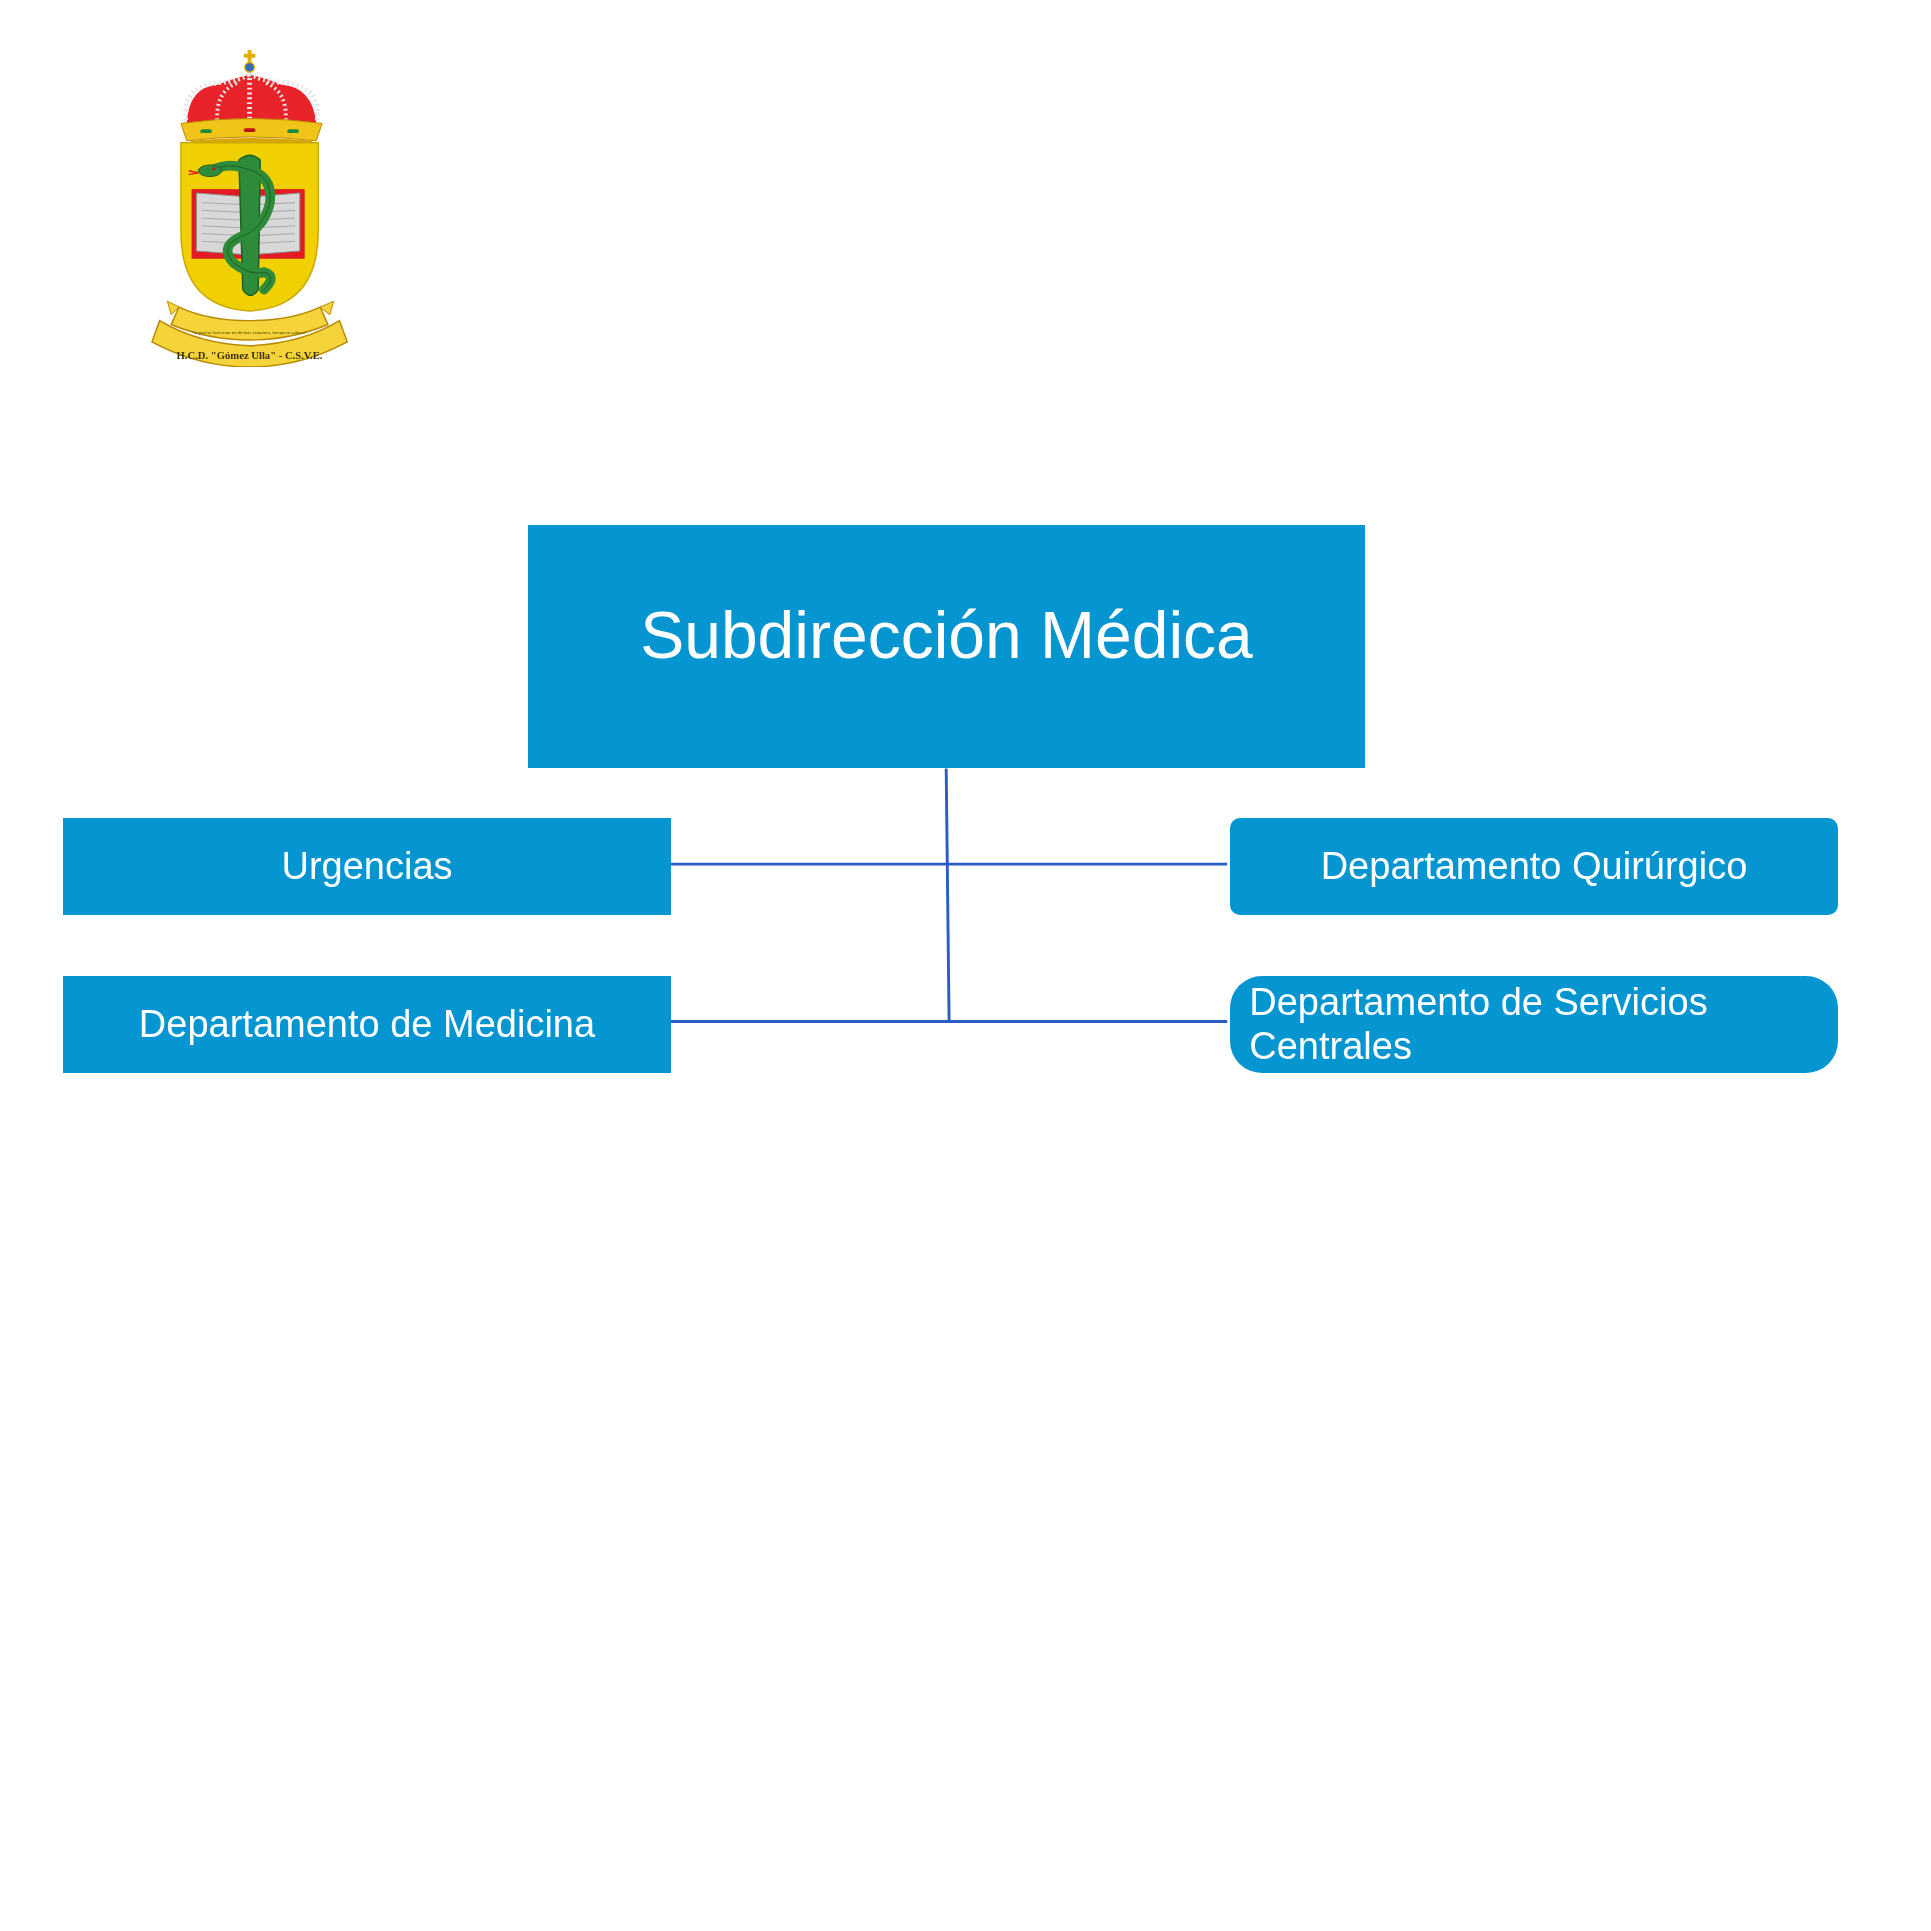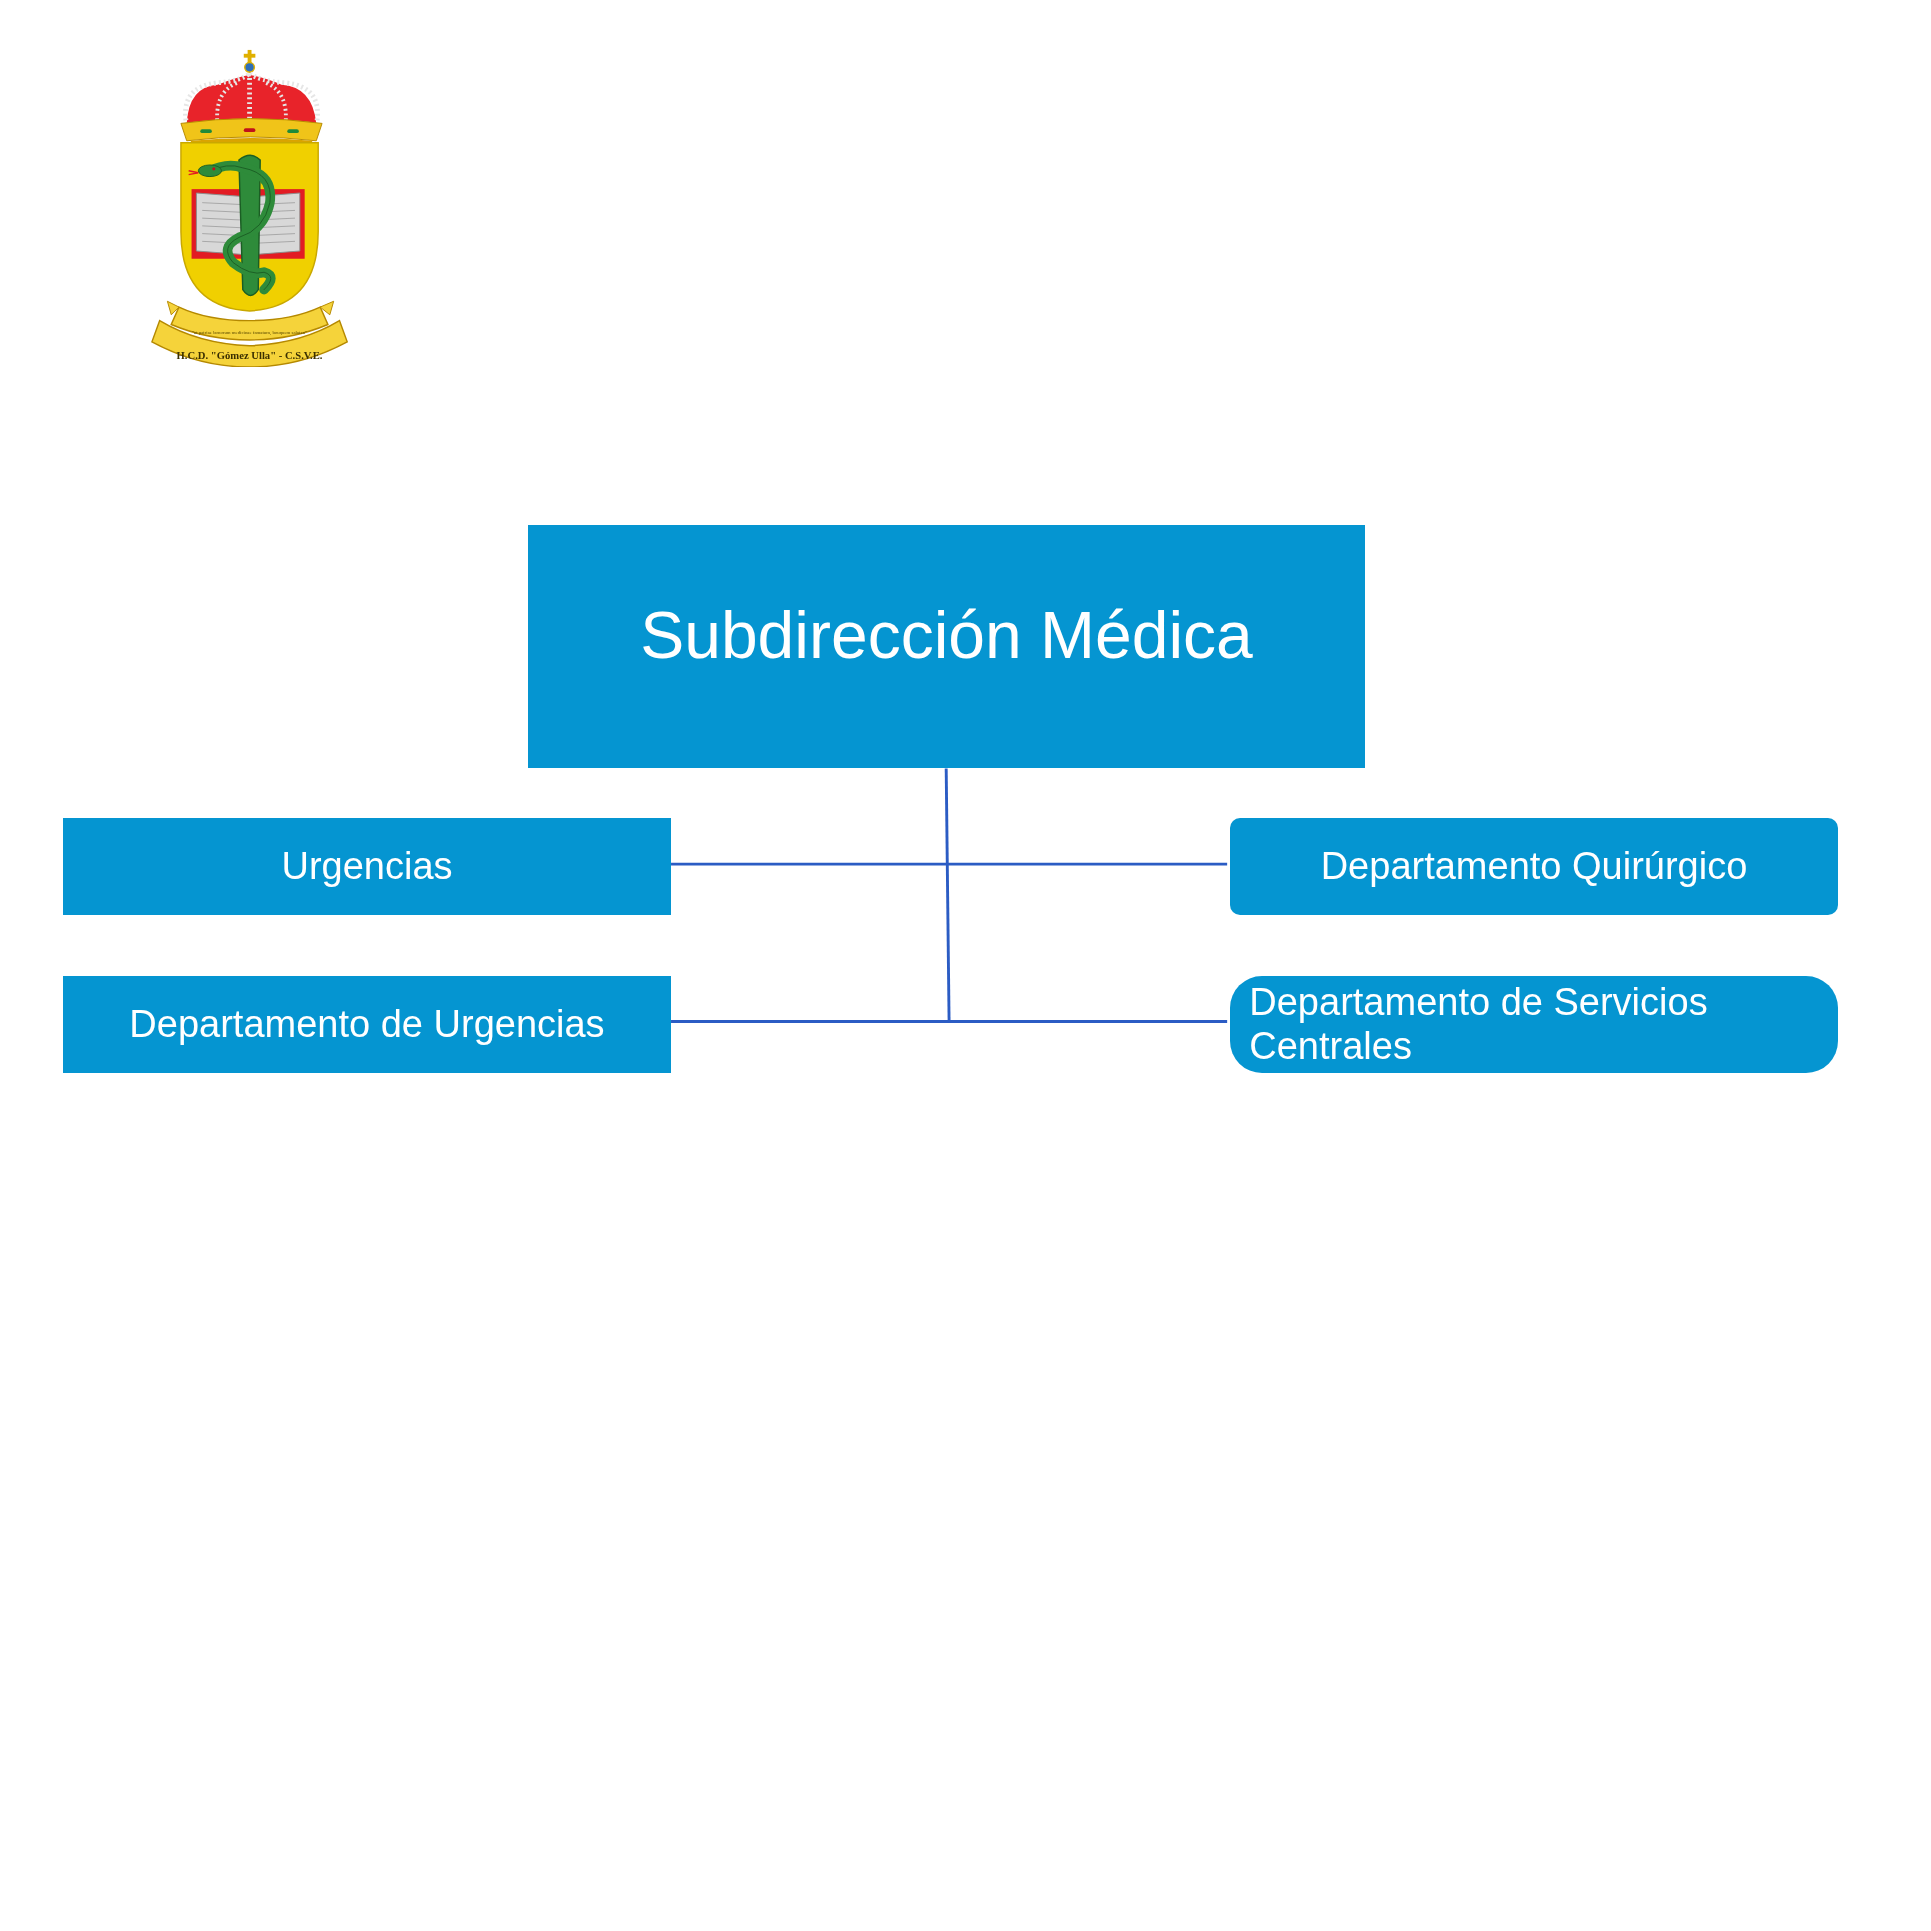--- a/index.html
+++ b/index.html
@@ -136,21 +136,21 @@
 </svg>
 
 <div class="node node-root">
   <span>Subdirección Médica</span>
 </div>
 
 <div class="node node-child node-urgencias">
   <span>Urgencias</span>
 </div>
 <div class="node node-child node-medicina">
-  <span>Departamento de Urgencias</span>
+  <span>Departamento de Medicina</span>
 </div>
 <div class="node node-child node-quirurgico">
   <span>Departamento Quirúrgico</span>
 </div>
 <div class="node node-child node-servicios">
   <span>Departamento de Servicios Centrales</span>
 </div>
 
 
 </body></html>

